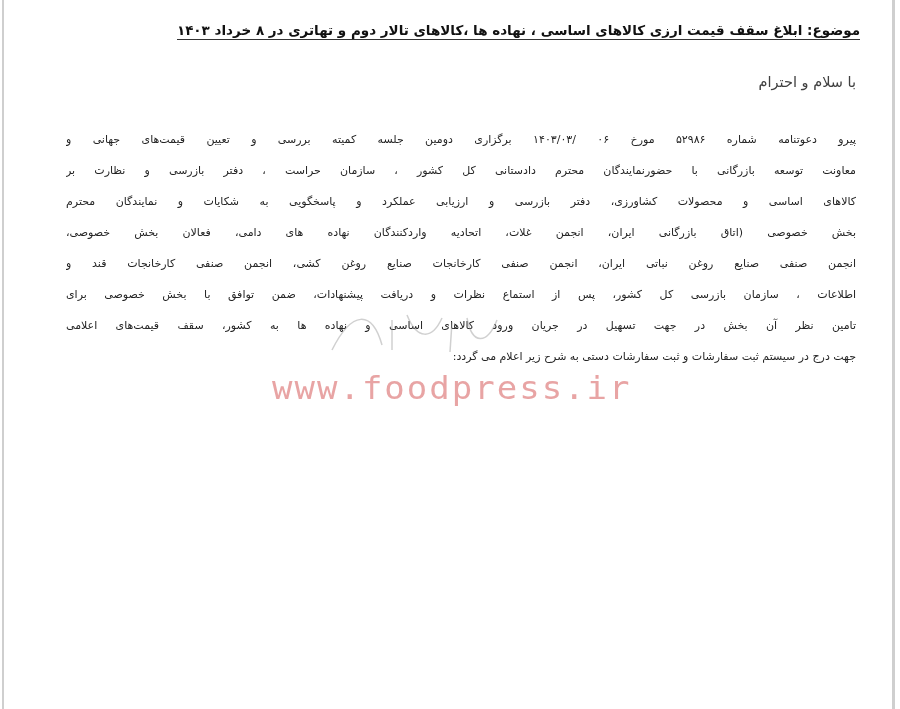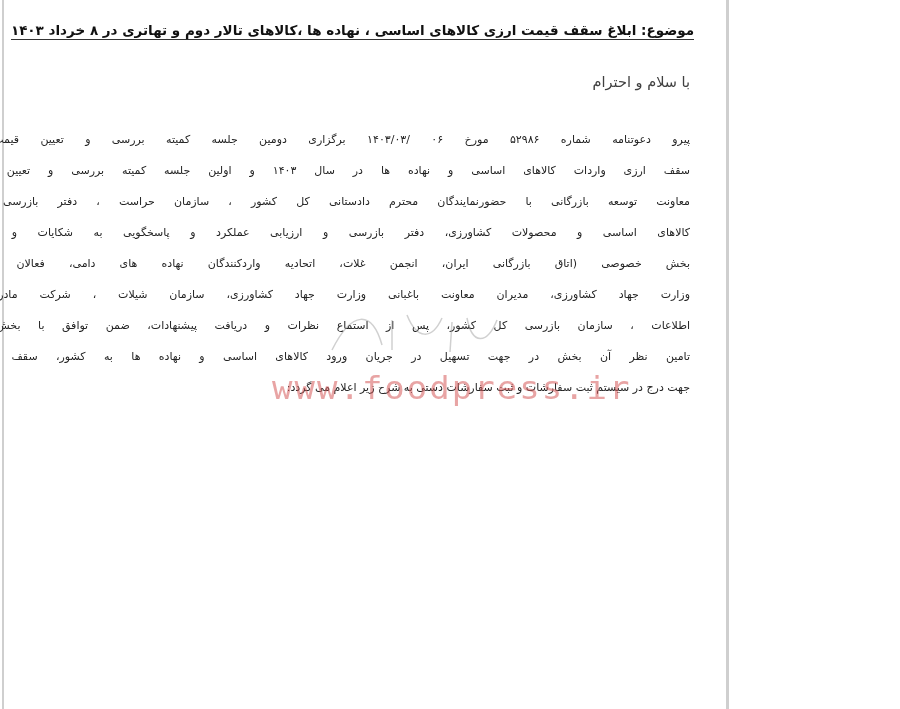--- a/index.html
+++ b/index.html
@@ -12,21 +12,21 @@
   }
   body {
     position: relative;
     font-family: "DejaVu Sans", "Liberation Sans", sans-serif;
     color: #1f1f1f;
   }
   .page {
     position: absolute;
     left: 2px;
     top: 0;
-    width: 727px;
+    width: 893px;
     height: 709px;
     background: #ffffff;
     border-left: 2px solid #cfcfcf;
     border-right: 3px solid #cfcfcf;
     box-sizing: border-box;
   }
   .subject {
     position: absolute;
     right: 32px;
     top: 22px;
@@ -94,25 +94,24 @@
 <body>
 
 <div class="page">
 
   <div class="subject">موضوع: ابلاغ سقف قیمت ارزی کالاهای اساسی ، نهاده ها ،کالاهای تالار دوم و تهاتری در ۸ خرداد ۱۴۰۳</div>
 
   <div class="salutation">با سلام و احترام</div>
 
   <div class="body-text">
     <div class="line">پیرو دعوتنامه شماره ۵۲۹۸۶ مورخ ۰۶ /۱۴۰۳/۰۳ برگزاری دومین جلسه کمیته بررسی و تعیین قیمت‌های جهانی و</div>
-    <div class="line">سقف ارزی واردات کالاهای اساسی و نهاده ها در سال ۱۴۰۳ و اولین جلسه کمیته بررسی و تعیین قیمت‌های جهانی</div>
     <div class="line">معاونت توسعه بازرگانی با حضورنمایندگان محترم دادستانی کل کشور ، سازمان حراست ، دفتر بازرسی و نظارت بر</div>
     <div class="line">کالاهای اساسی و محصولات کشاورزی، دفتر بازرسی و ارزیابی عملکرد و پاسخگویی به شکایات و نمایندگان محترم</div>
     <div class="line">بخش خصوصی   (اتاق بازرگانی ایران، انجمن غلات، اتحادیه واردکنندگان نهاده های دامی، فعالان بخش خصوصی،</div>
-    <div class="line">وزارت جهاد کشاورزی، مدیران معاونت باغبانی وزارت جهاد کشاورزی، سازمان شیلات ، شرکت مادرتخصصی بازرگانی</div>
+    <div class="line">انجمن صنفی صنایع روغن نباتی ایران، انجمن صنفی کارخانجات صنایع روغن کشی، انجمن صنفی کارخانجات قند و</div>
     <div class="line">اطلاعات ، سازمان بازرسی کل کشور، پس از استماع نظرات و دریافت پیشنهادات، ضمن توافق با بخش خصوصی برای</div>
     <div class="line">تامین نظر آن بخش در جهت تسهیل در جریان ورود کالاهای اساسی و نهاده ها به کشور، سقف قیمت‌های اعلامی</div>
     <div class="line last">جهت درج در سیستم ثبت سفارشات و ثبت سفارشات دستی به شرح زیر اعلام می گردد:</div>
   </div>
 
   <svg class="stamp" viewBox="0 0 200 60">
     <path d="M10 50 C 30 10, 50 10, 60 45 M70 20 L70 50 M85 15 C 95 40, 110 40, 120 18 M130 22 L128 52 M145 18 C 150 45, 165 45, 175 20" fill="none" stroke="rgba(150,150,150,0.45)" stroke-width="1.5"></path>
   </svg>
 
   <div class="watermark">www.foodpress.ir</div>

